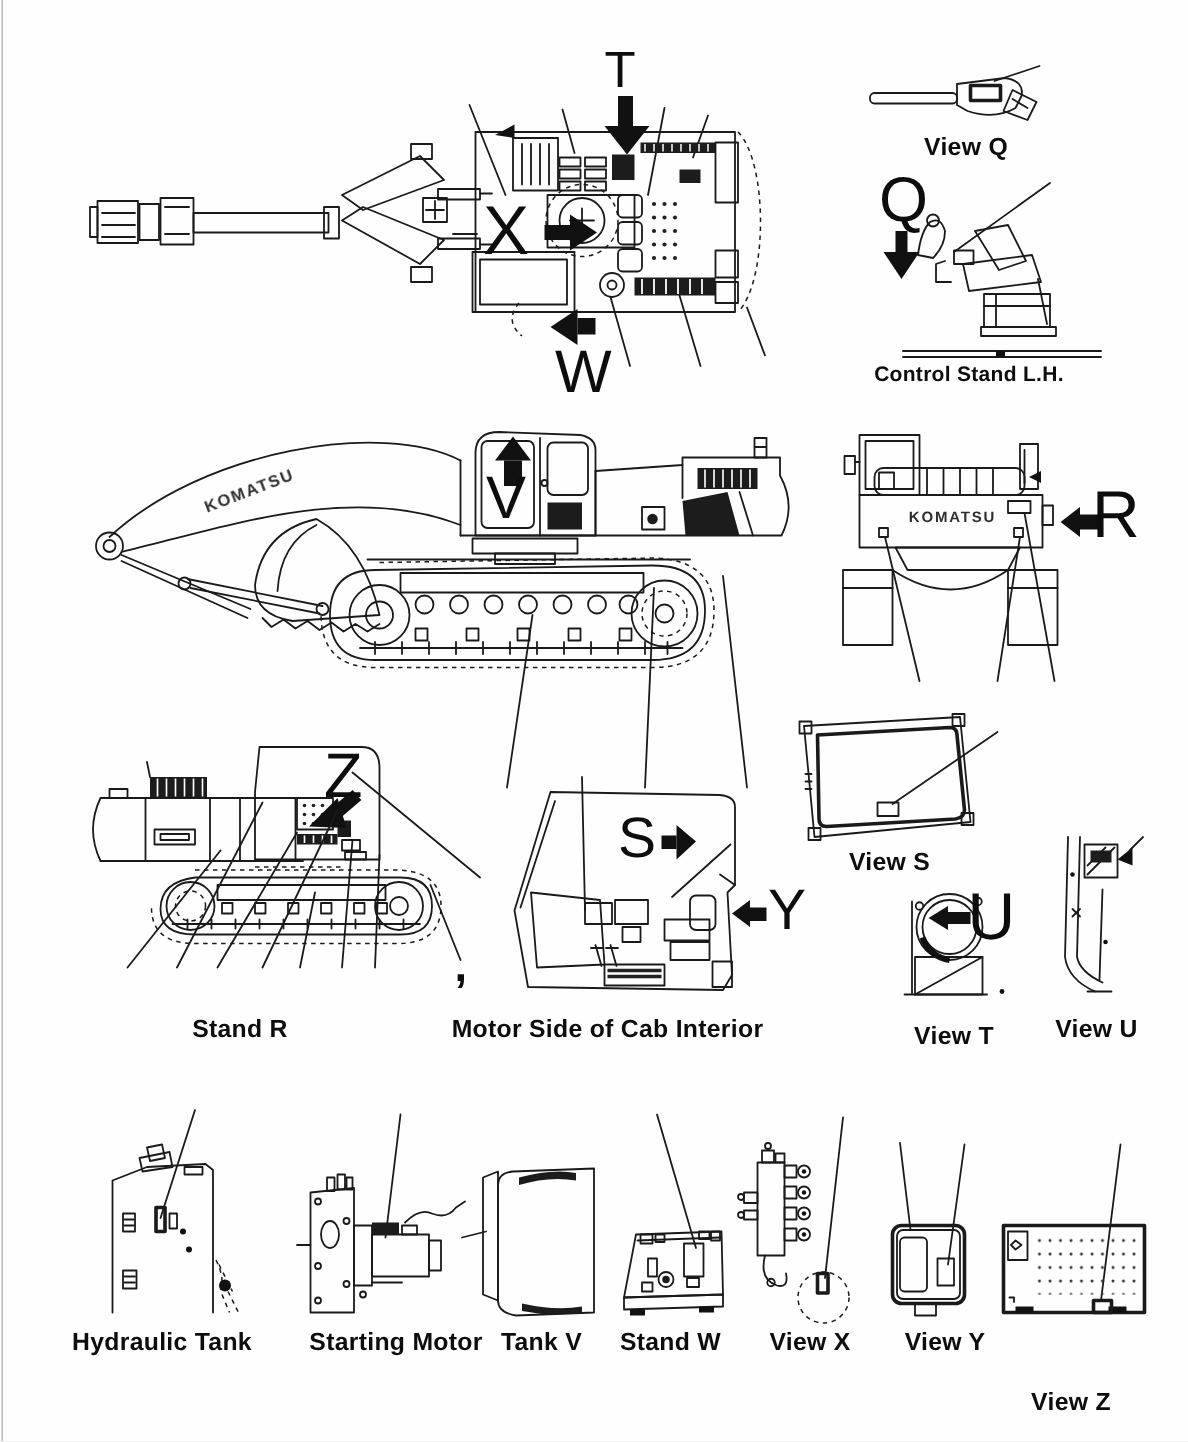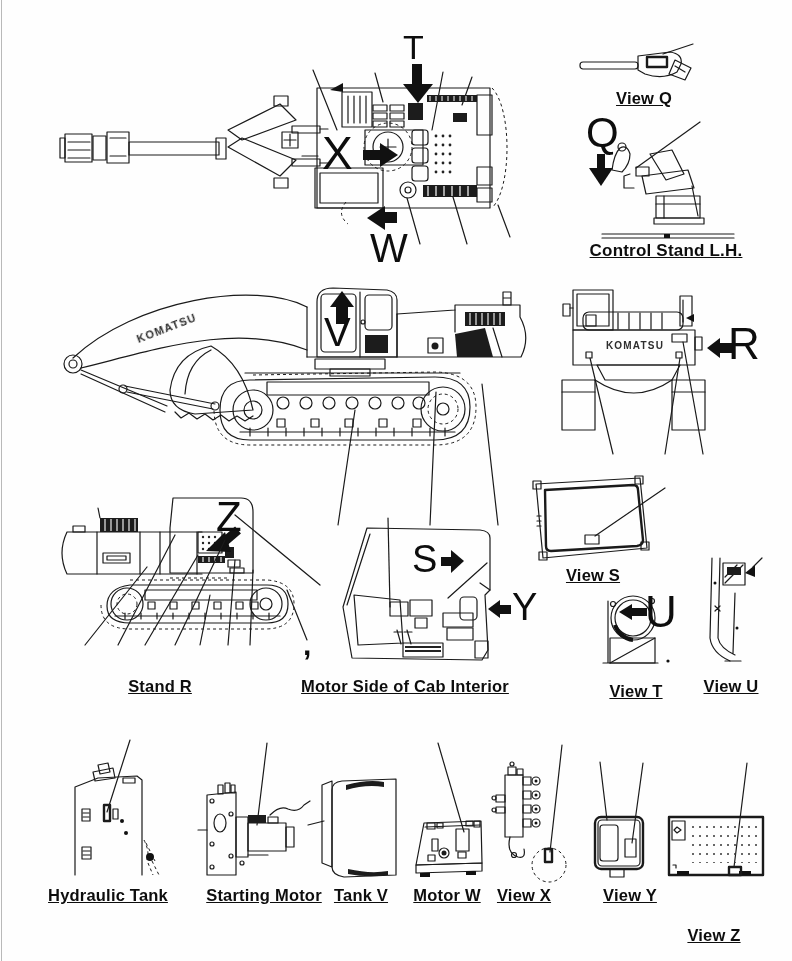--- a/index.html
+++ b/index.html
@@ -1,20 +1,20 @@
 <!DOCTYPE html>
 <html><head>
 <meta charset="utf-8">
 <style>
   html,body{margin:0;padding:0;background:#e8e8e8;}
   #page{position:relative;width:792px;height:961px;background:#fefefe;overflow:hidden;
         font-family:"Liberation Sans",sans-serif;}
   .abs{position:absolute;}
   .cap{font:700 16.5px/1.15 "Liberation Sans",sans-serif;color:#0d0d0d;text-align:center;
-       letter-spacing:.2px;white-space:nowrap;text-decoration:underline;}
+       letter-spacing:.2px;white-space:nowrap;}
   .big{font-family:"Liberation Sans",sans-serif;font-weight:400;color:#0d0d0d;line-height:1;}
   .brand{font-weight:700;color:#2e2e2e;letter-spacing:1.2px;filter:blur(.5px);white-space:nowrap;}
   svg{overflow:visible;}
   .ln{stroke:#1a1a1a;fill:none;stroke-width:1.2;stroke-linejoin:round;stroke-linecap:round;}
   .tk{stroke:#1a1a1a;fill:none;stroke-width:2.4;stroke-linejoin:round;stroke-linecap:round;}
   .fl{fill:#111;stroke:none;}
   .dk{fill:#1c1c1c;stroke:none;}
   .ds{stroke:#1a1a1a;fill:none;stroke-width:1;stroke-dasharray:3 3;}
   .edge{position:absolute;left:1px;top:0;width:1px;height:961px;background:#b9b9b9;}
 </style>
@@ -146,21 +146,21 @@
     <path class="ln" d="M78,42 L100,38 L112,62 L94,68 Z"></path>
     <path class="ln" d="M70,64 L116,58 L122,76 L74,82 Z"></path>
     <path class="ln" d="M120,74 L126,104 M58,62 l-6,2 v12 h10"></path>
     <rect class="ln" x="84" y="84" width="44" height="22"></rect>
     <path class="ln" d="M84,92 h44 M92,84 v22"></path>
     <rect class="ln" x="82" y="106" width="50" height="6"></rect>
     <path class="ln" d="M30,122 H162 M30,126 H162"></path>
     <rect class="fl" x="92" y="122" width="6" height="4"></rect>
   </svg>
   <div class="abs big" style="left:586px;top:112px;font-size:42px">Q</div>
-  <div class="abs cap" style="left:572px;top:241px;width:188px;font-size:17px">Control Stand L.H.</div>
+  <div class="abs cap" style="left:552px;top:241px;width:188px;font-size:14px">Control Stand L.H.</div>
 
   <svg class="abs" style="left:15px;top:262px" width="525" height="266" viewBox="0 0 525 266">
 
     <path class="ln" d="M292,45 C240,18 120,38 58,96"></path>
     <path class="ln" d="M292,88 C220,60 140,88 66,106"></path>
     <circle class="ln" cx="58" cy="102" r="9"></circle>
       <circle class="ln" cx="58" cy="102" r="4"></circle>
     <path class="ln" d="M292,45 V95"></path>
 
     <g>
@@ -463,21 +463,21 @@
     <rect class="ln" x="48" y="94" width="13" height="22"></rect>
       <rect class="ln" x="50" y="117" width="8" height="6"></rect>
     <rect class="ln" x="24" y="104" width="6" height="12"></rect>
     <circle class="ln" cx="36" cy="118" r="5"></circle>
       <circle class="dk" cx="36" cy="118" r="2.5"></circle>
     <rect class="ln" x="20" y="120" width="7" height="6"></rect>
     <polygon class="ln" points="8,130 74,128 74,136 8,138"></polygon>
     <rect class="fl" x="12" y="138" width="10" height="4"></rect>
       <rect class="fl" x="58" y="136" width="10" height="4"></rect>
   </svg>
-  <div class="abs cap" style="left:410px;top:886px;width:74px">Motor W</div>
+  <div class="abs cap" style="left:410px;top:886px;width:74px">Stand W</div>
 
   <svg class="abs" style="left:488px;top:735px" width="90" height="150" viewBox="0 0 90 150">
     <path class="ln" d="M74,10 L62,117"></path>
     <rect class="ln" x="17" y="40" width="18" height="62"></rect>
     <rect class="ln" x="20" y="32" width="8" height="8"></rect>
       <rect class="ln" x="29" y="34" width="6" height="6"></rect>
     <circle class="ln" cx="24" cy="29" r="2"></circle>
     <rect class="ln" x="8" y="60" width="9" height="7"></rect>
       <rect class="ln" x="8" y="72" width="9" height="6"></rect>
     <circle class="ln" cx="6" cy="63" r="2"></circle>
@@ -492,21 +492,21 @@
       <circle class="ln" cx="48" cy="74" r="4"></circle>
       <circle class="fl" cx="48" cy="74" r="1.5"></circle>
     <rect class="ln" x="35" y="84" width="8" height="8"></rect>
       <circle class="ln" cx="48" cy="88" r="4"></circle>
       <circle class="fl" cx="48" cy="88" r="1.5"></circle>
     <path class="ln" d="M22,102 Q18,118 30,122 Q38,124 36,114"></path>
     <circle class="ln" cx="26" cy="120" r="2.5"></circle>
     <circle class="ds" cx="61" cy="130" r="17"></circle>
     <rect class="tk" x="57" y="114" width="7" height="13"></rect>
   </svg>
-  <div class="abs cap" style="left:488px;top:886px;width:72px">View X</div>
+  <div class="abs cap" style="left:504px;top:886px;width:72px">View X</div>
 
   <svg class="abs" style="left:585px;top:735px" width="88" height="150" viewBox="0 0 88 150">
     <path class="ln" d="M15,27 L22,85 M58,28 L47,108"></path>
     <rect class="tk" x="10" y="82" width="48" height="52" rx="6"></rect>
     <rect class="ln" x="13" y="85" width="42" height="46" rx="4"></rect>
     <rect class="ln" x="15" y="90" width="18" height="36" rx="3"></rect>
     <rect class="ln" x="40" y="104" width="11" height="18"></rect>
     <rect class="ln" x="25" y="134" width="14" height="8"></rect>
   </svg>
   <div class="abs cap" style="left:594px;top:886px;width:72px">View Y</div>

